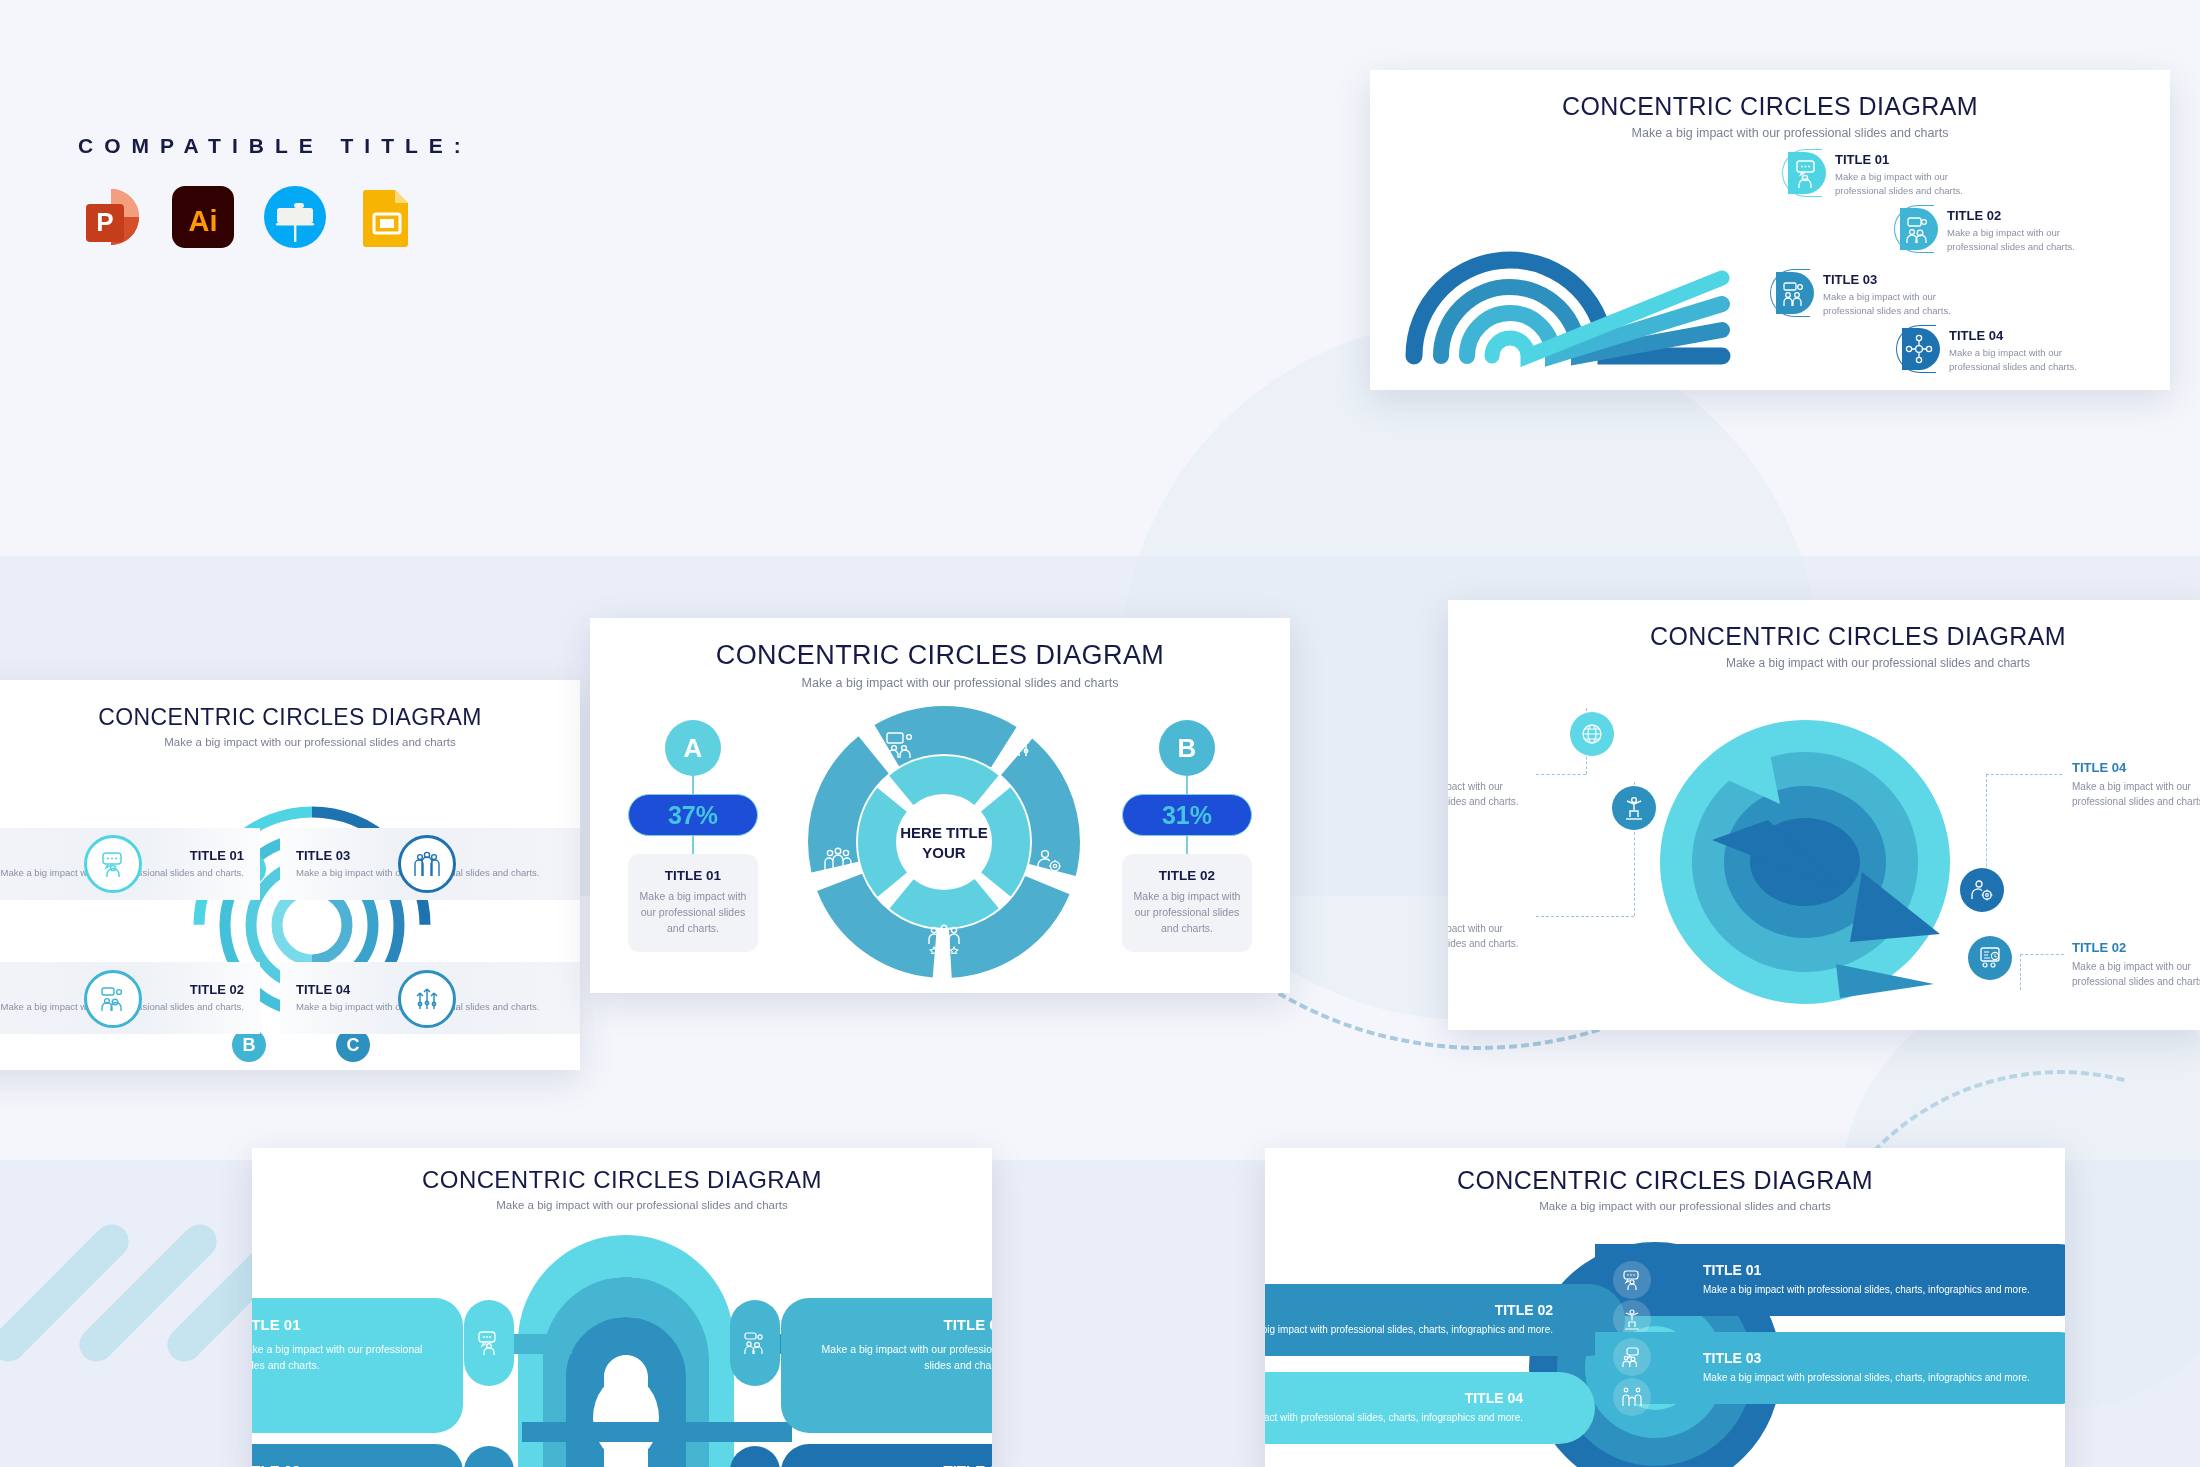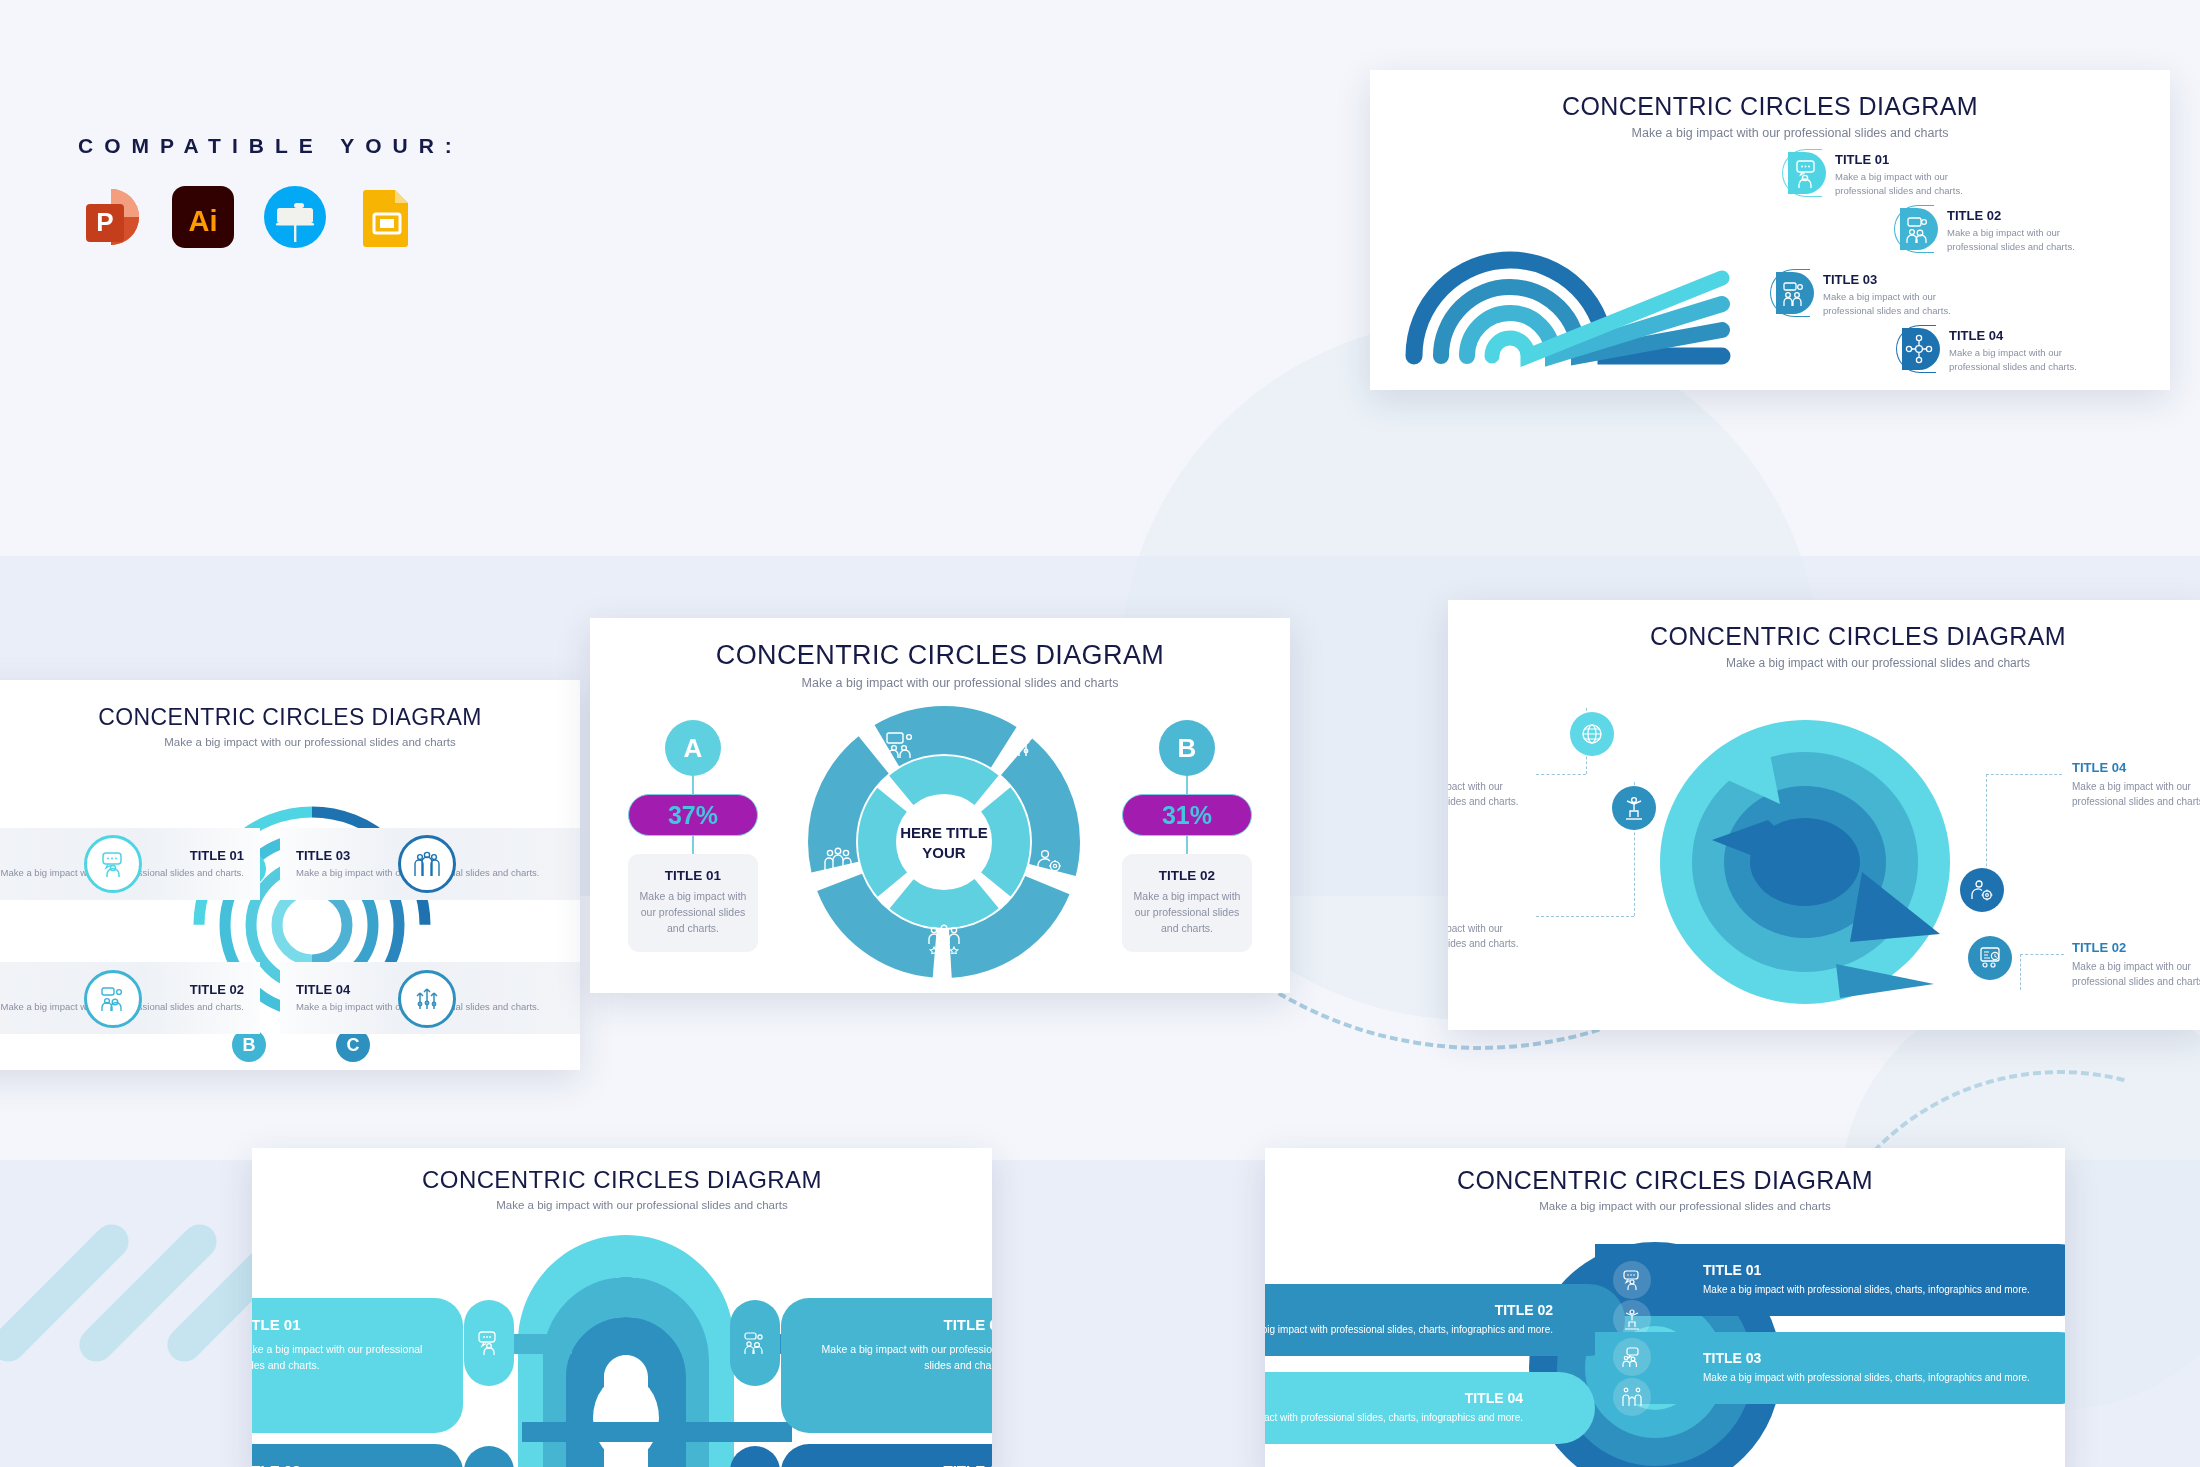--- a/index.html
+++ b/index.html
@@ -120,21 +120,21 @@
   .s3-col { position: absolute; width: 130px; text-align: center; }
   .s3-bubble {
     width: 56px; height: 56px; border-radius: 50%; margin: 0 auto;
     display: flex; align-items: center; justify-content: center;
     color: #fff; font-weight: 700; font-size: 26px;
   }
   .s3-line { width: 1.5px; height: 18px; background: #79cfe0; margin: 0 auto; }
   .s3-pill {
     border: 1.8px solid #79cfe0; border-radius: 22px; height: 42px;
     display: flex; align-items: center; justify-content: center;
-    font-size: 25px; font-weight: 700; color: #44c4dd; background: #a21caf;
+    font-size: 25px; font-weight: 700; color: #44c4dd; background: #1d4ed8;
   }
   .s3-card {
     background: #f2f3f7; border-radius: 11px; padding: 14px 10px 16px;
   }
   .s3-card .ttl { font-size: 13.5px; margin-bottom: 6px; }
   .s3-card .bdy { font-size: 10.5px; line-height: 1.5; }
   .s3-center-txt {
     position: absolute; text-align: center; font-weight: 700;
     color: #151a47; font-size: 15px; line-height: 1.3;
   }
@@ -193,21 +193,21 @@
   <div class="bg-circle" style="left:1120px;top:320px;width:700px;height:700px;opacity:.55;"></div>
   <div class="bg-circle" style="left:1840px;top:980px;width:430px;height:430px;opacity:.5;"></div>
   <div class="bg-dash-arc" style="left:1080px;top:250px;width:800px;height:800px;transform:rotate(12deg);"></div>
   <div class="bg-dash-arc2" style="left:1800px;top:1070px;width:520px;height:520px;transform:rotate(-30deg);"></div>
   <div class="stripe" style="left:-30px;top:1276px;width:180px;"></div>
   <div class="stripe" style="left:58px;top:1276px;width:180px;"></div>
   <div class="stripe" style="left:146px;top:1276px;width:180px;"></div>
   <div class="stripe" style="left:234px;top:1276px;width:180px;"></div>
 
   <div class="hero">
-    <div class="compat-label">COMPATIBLE YOUR:</div>
+    <div class="compat-label">COMPATIBLE TITLE:</div>
     <div class="compat-icons">
 
       <div class="app-icon">
         <svg width="66" height="66" viewBox="0 0 66 66">
           <path d="M33 5a28 28 0 0 1 28 28H33z" fill="#ed7c5a"></path>
           <path d="M61 33a28 28 0 0 1-28 28V33z" fill="#d4502a"></path>
           <path d="M33 33h28a28 28 0 0 1-28 28z" fill="#d4502a"></path>
           <path d="M33 5v28h28A28 28 0 0 0 33 5z" fill="#f49e80"></path>
           <rect x="8" y="20" width="38" height="38" rx="4" fill="#c43e1c"></rect>
           <text x="27" y="47" font-family="Liberation Sans, sans-serif" font-size="26" font-weight="700" fill="#fff" text-anchor="middle">P</text>

